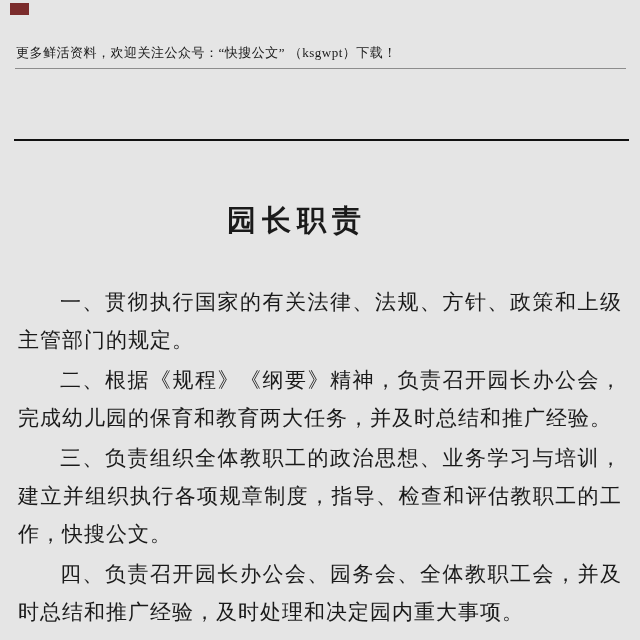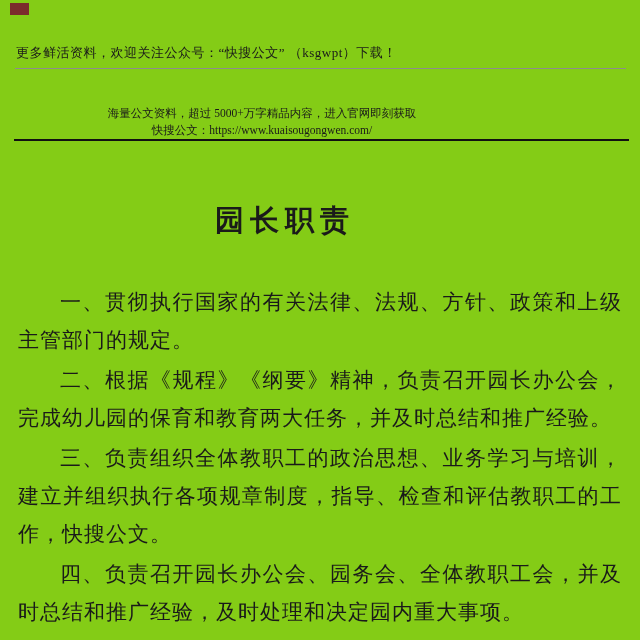--- a/index.html
+++ b/index.html
@@ -1,20 +1,20 @@
 <!DOCTYPE html>
 <html><head>
 <meta charset="utf-8">
 <style>
   html, body { margin: 0; padding: 0; background: #fff; }
   .page {
     position: relative;
     width: 640px;
     height: 640px;
-    background: #84cc16;
+    background: #e5e5e5;
     overflow: hidden;
     font-family: "Liberation Serif", "DejaVu Serif", serif;
     color: #1a1a1a;
   }
   .brand-mark {
     position: absolute;
     left: 10px;
     top: 3px;
     width: 19px;
     height: 12px;
@@ -56,20 +56,21 @@
   .doc-title {
     position: absolute;
     left: 0;
     top: 201px;
     width: 564px;
     text-align: center;
     font-size: 29px;
     font-weight: bold;
     letter-spacing: 6px;
     text-indent: 6px; 
+    padding-left: 12px;
   }
   .body-text {
     position: absolute;
     left: 16px;
     top: 281px;
     width: 608px;
     font-size: 21px;
     line-height: 38px;
     text-align: justify;
   }
@@ -84,24 +85,20 @@
 <body>
 
 <div class="page">
 
   <div class="brand-mark"></div>
 
   <div class="top-note">更多鲜活资料，欢迎关注公众号：“快搜公文”  （ksgwpt）下载！</div>
 
   <div class="thin-rule"></div>
 
-  <div class="promo">
-    <div>海量公文资料，超过 5000+万字精品内容，进入官网即刻获取</div>
-    <div><span>快搜公文：</span><span>https://www.kuaisougongwen.com/</span></div>
-  </div>
 
   <div class="thick-rule"></div>
 
   <div class="doc-title">园长职责</div>
 
   <div class="body-text">
     <p>一、贯彻执行国家的有关法律、法规、方针、政策和上级主管部门的规定。</p>
     <p>二、根据《规程》《纲要》精神，负责召开园长办公会，完成幼儿园的保育和教育两大任务，并及时总结和推广经验。</p>
     <p>三、负责组织全体教职工的政治思想、业务学习与培训，建立并组织执行各项规章制度，指导、检查和评估教职工的工作，快搜公文。</p>
     <p>四、负责召开园长办公会、园务会、全体教职工会，并及时总结和推广经验，及时处理和决定园内重大事项。</p>

